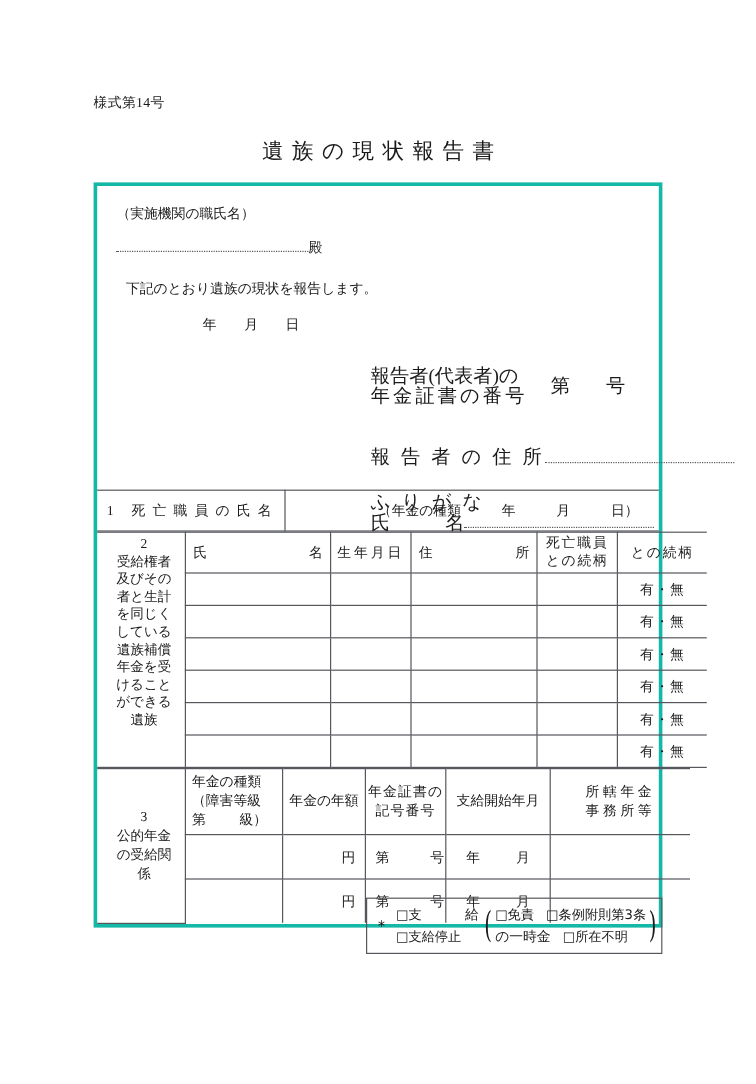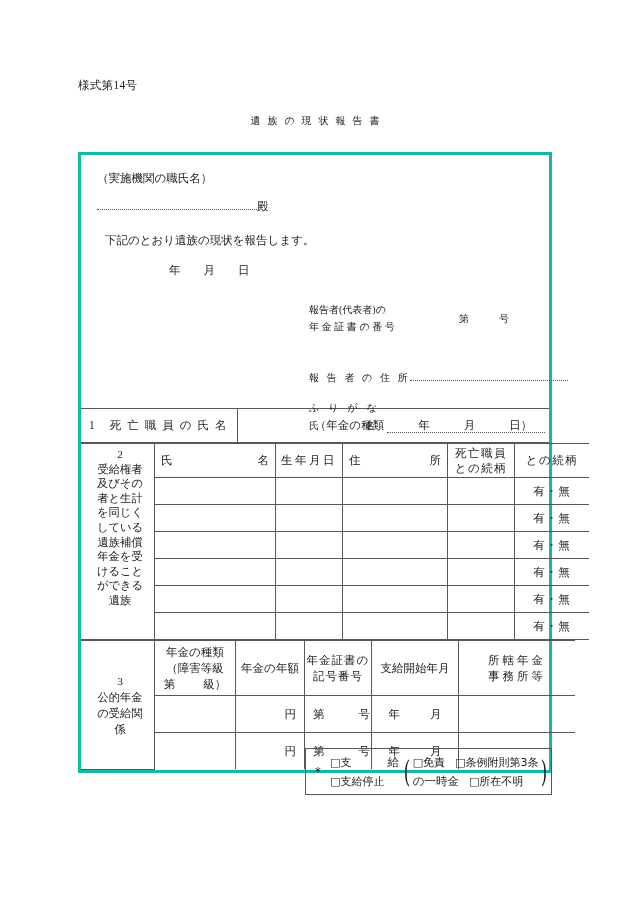--- a/index.html
+++ b/index.html
@@ -34,21 +34,21 @@
     white-space: nowrap;
   }
 
   
   .doc-title {
     position: absolute;
     left: 0;
     top: 114px;
     width: 630px;
     text-align: center;
-    font-size: 10px;
+    font-size: 18px;
     letter-spacing: 7px;
     text-indent: 7px;
     white-space: nowrap;
   }
 
   
   .frame {
     position: absolute;
     left: 78px;
     top: 152px;
@@ -102,21 +102,21 @@
     white-space: nowrap;
   }
   .decl-date span { margin-right: 22px; }
   .decl-date span:last-child { margin-right: 0; }
 
   .reporter {
     position: absolute;
     left: 228px;
     top: 148px;
     width: 236px;
-    font-size: 10px;
+    font-size: 16px;
   }
   .rep-row {
     position: relative;
     white-space: nowrap;
   }
   .rep-cert {
     position: relative;
     height: 38px;
   }
   .rep-cert .lbl1,
@@ -245,21 +245,21 @@
     font-size: 11.3px;
   }
   .sec3 .sidelbl div { white-space: nowrap; }
   .sec3 .hdr td {
     height: 54px;
     text-align: center;
     white-space: nowrap;
     line-height: 16px;
   }
   .sec3 .hdr .c-kind {
-    text-align: center;
+    text-align: left;
     padding: 0 5px;
     line-height: 16px;
   }
   .sec3 .hdr .c-kind .l3 .sp { display: inline-block; width: 28px; }
   .sec3 .hdr .c-cert { letter-spacing: 1px; }
   .sec3 .hdr .c-office { letter-spacing: 3px; }
   .sec3 .drow td { height: 36px; }
   .sec3 .drow .c-yen {
     text-align: right;
     padding-right: 8px;

